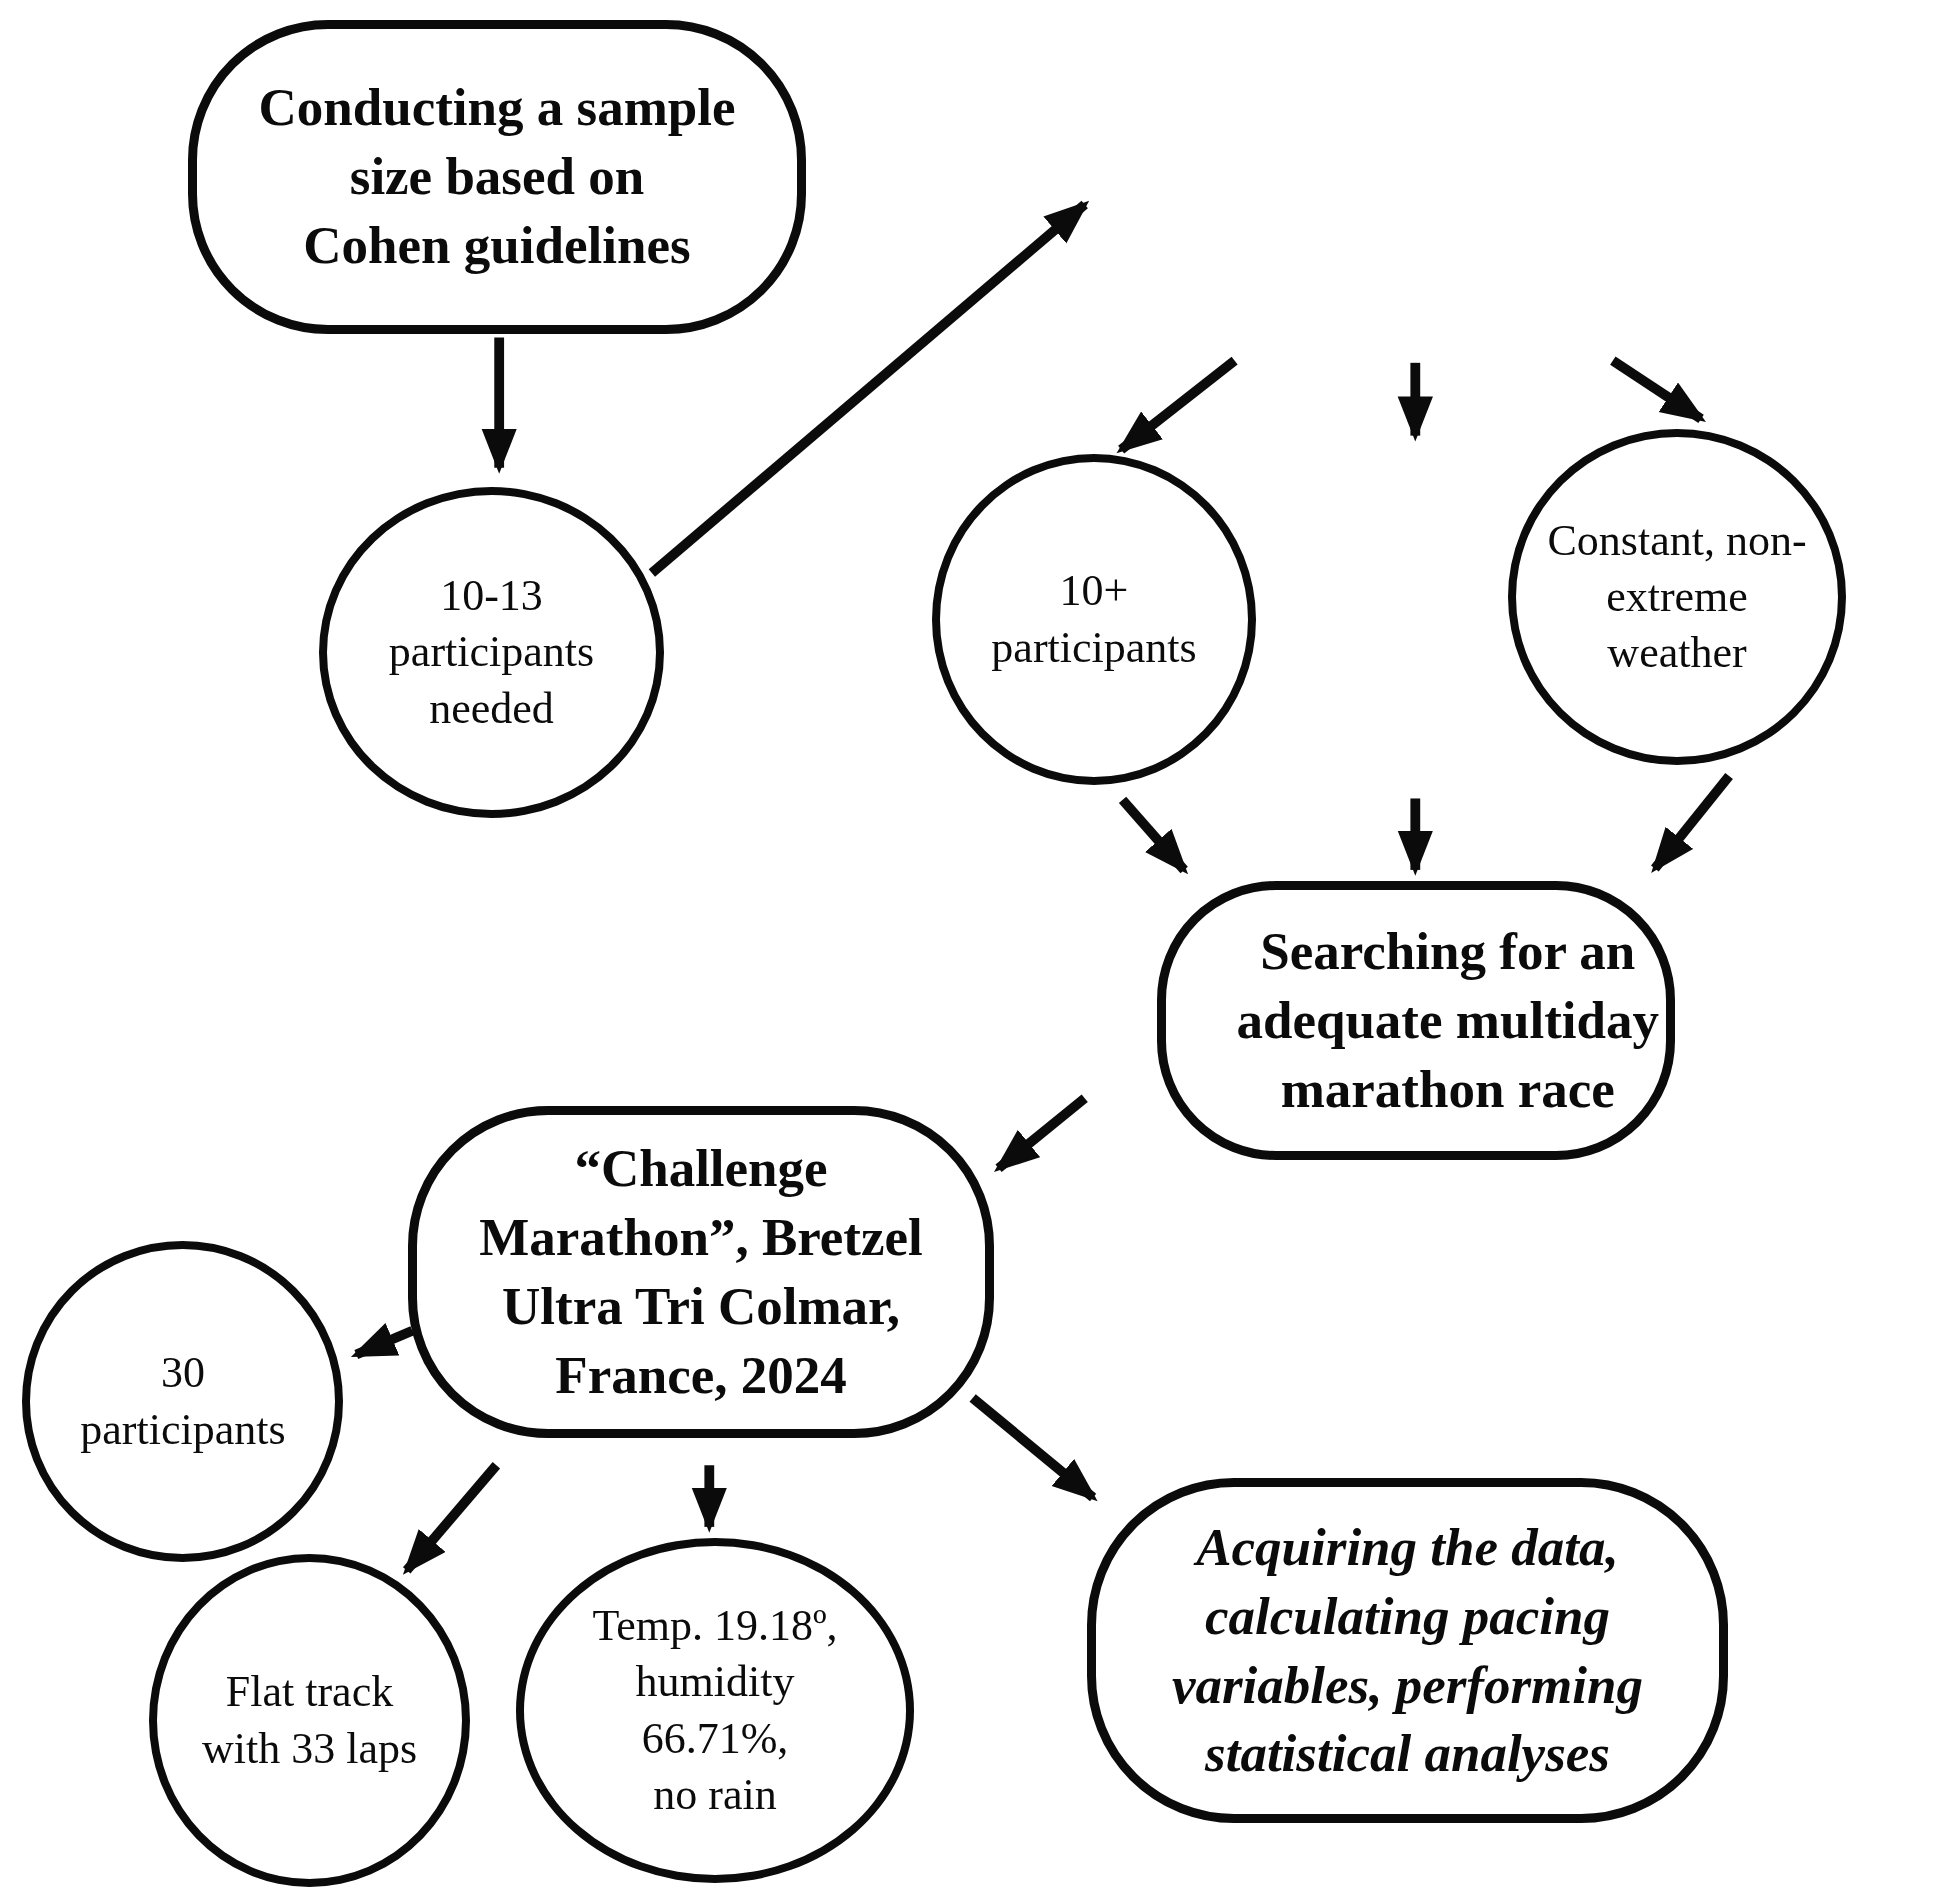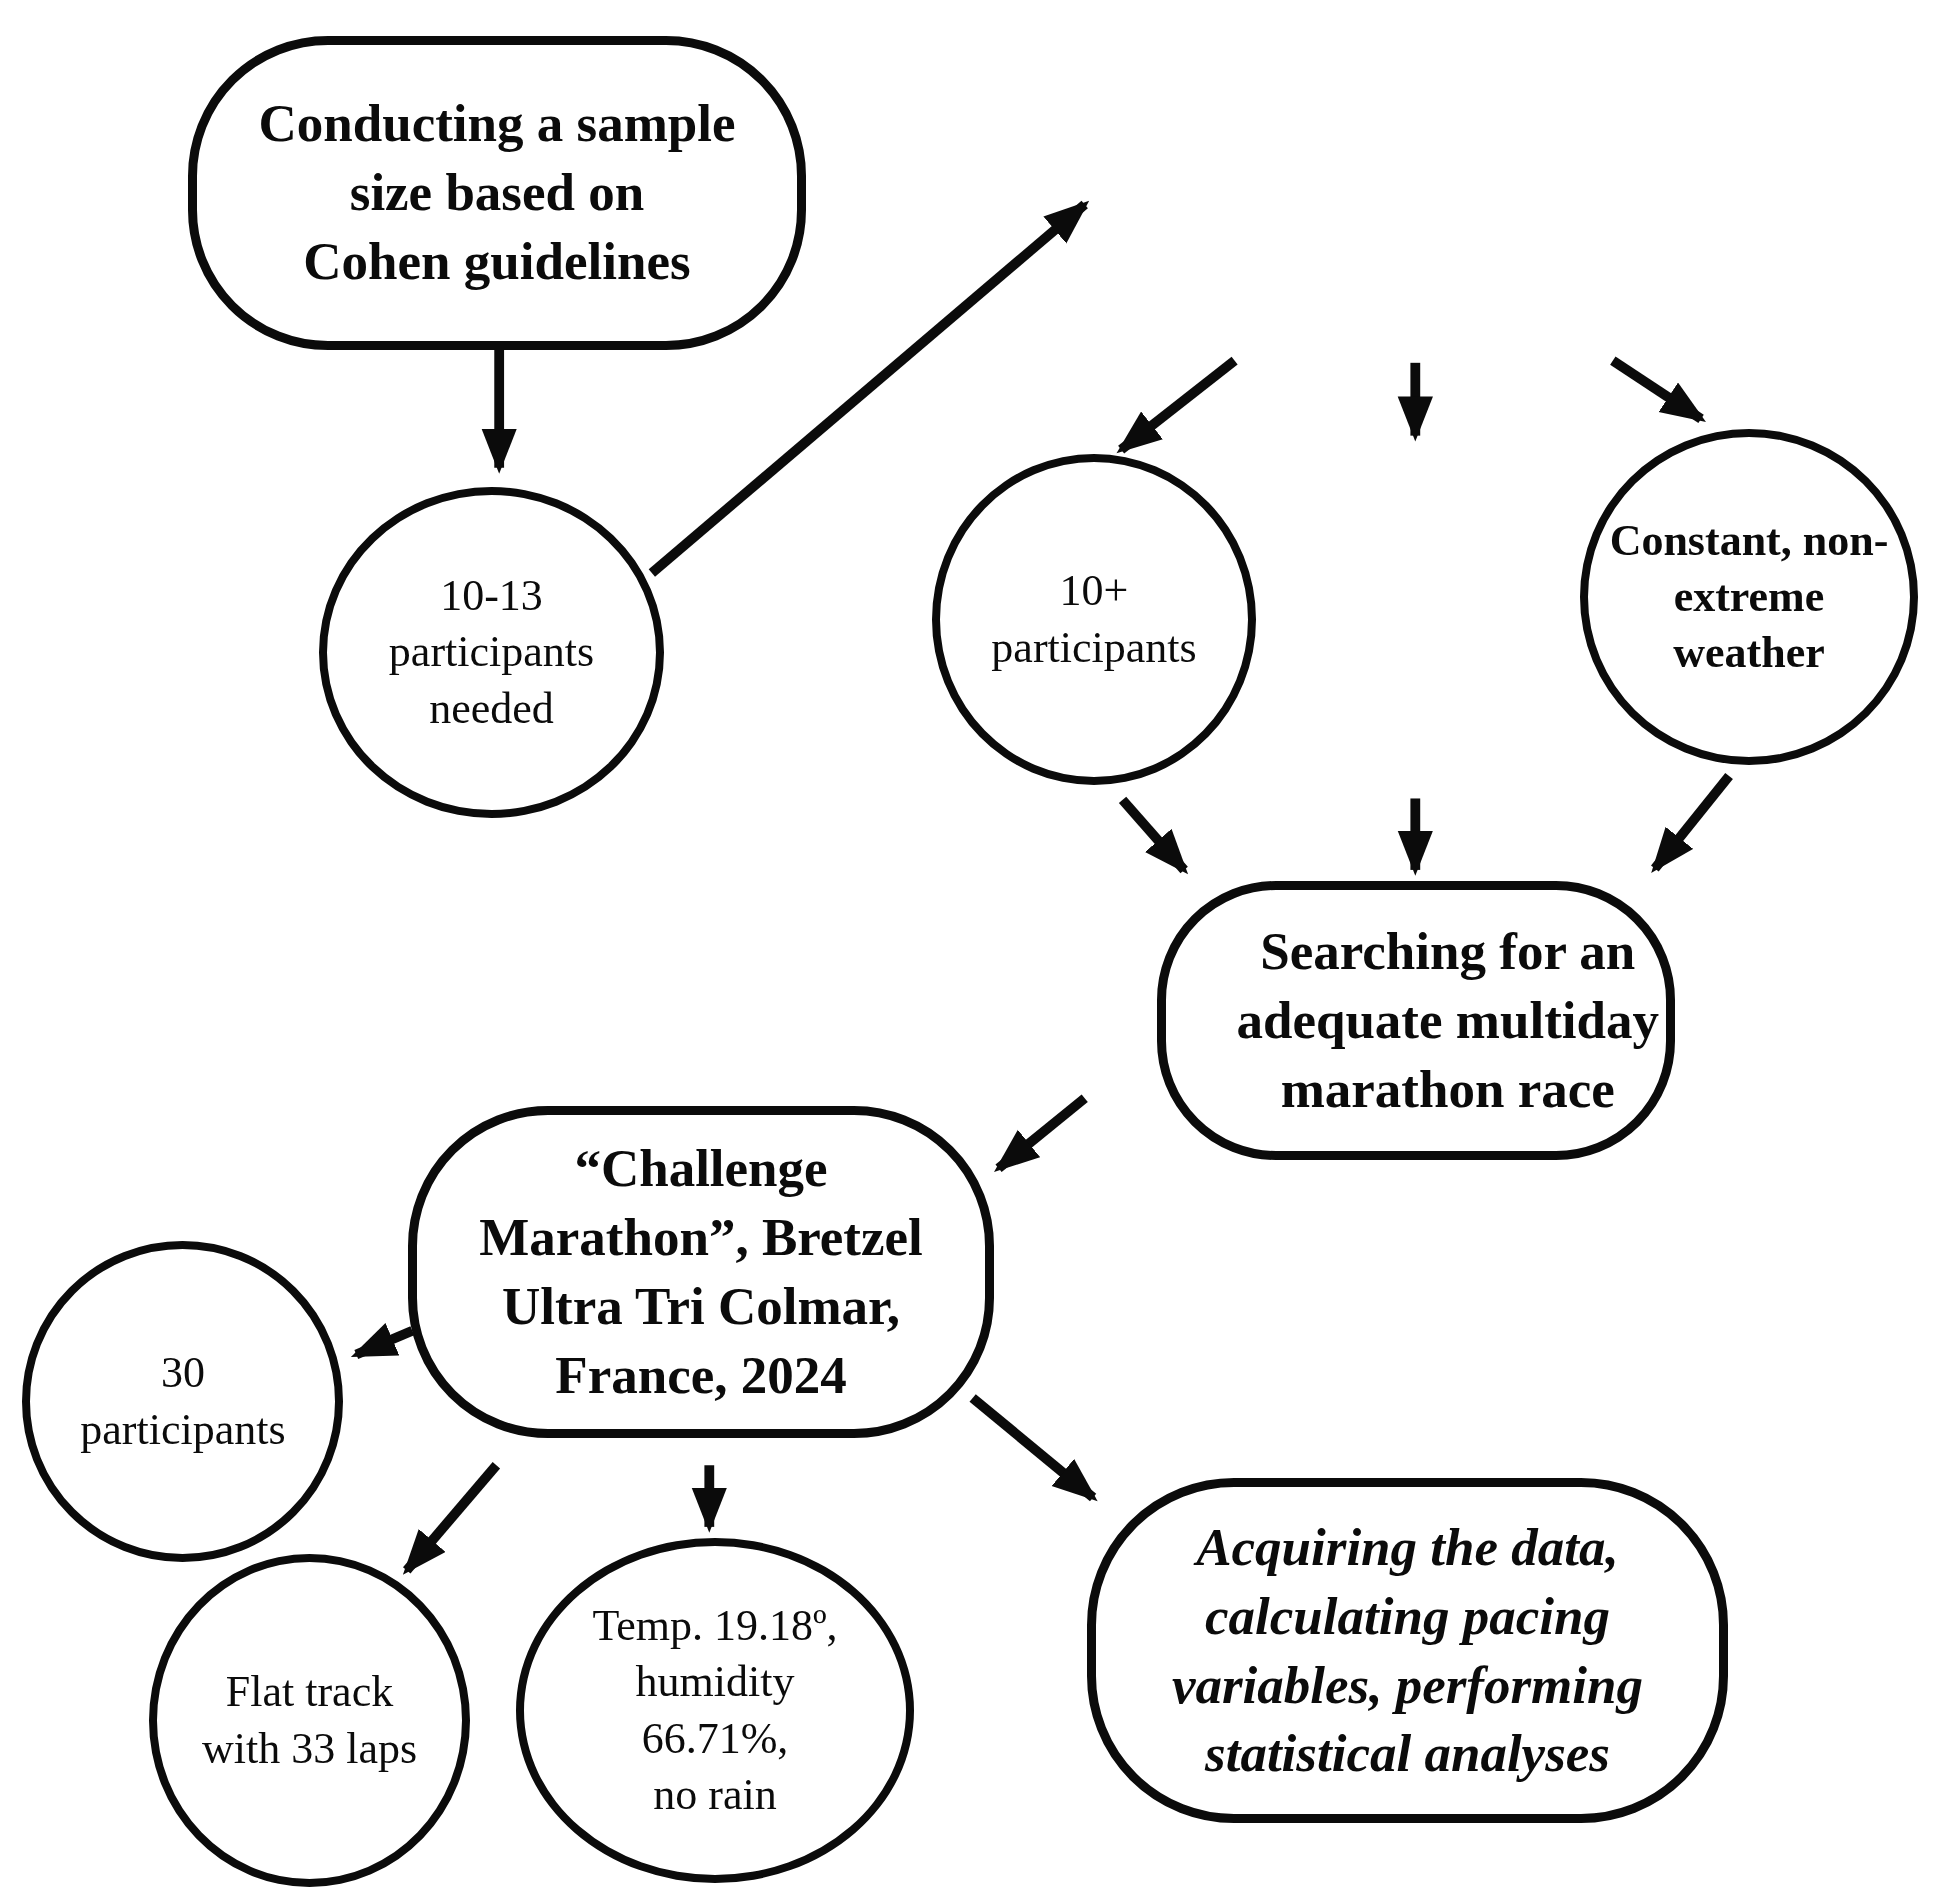--- a/index.html
+++ b/index.html
@@ -75,40 +75,40 @@
     <line class="flow" x1="1602" y1="1142" x2="1690" y2="1242" marker-end="url(#ah)"></line>
     <line class="flow" x1="2020" y1="1140" x2="2020" y2="1242" marker-end="url(#ah)"></line>
     <line class="flow" x1="2468" y1="1108" x2="2362" y2="1240" marker-end="url(#ah)"></line>
     <line class="flow" x1="1548" y1="1568" x2="1425" y2="1668" marker-end="url(#ah)"></line>
     <line class="flow" x1="588" y1="1900" x2="508" y2="1934" marker-end="url(#ah)"></line>
     <line class="flow" x1="708" y1="2092" x2="580" y2="2242" marker-end="url(#ah)"></line>
     <line class="flow" x1="1012" y1="2092" x2="1012" y2="2180" marker-end="url(#ah)"></line>
     <line class="flow" x1="1388" y1="1996" x2="1560" y2="2138" marker-end="url(#ah)"></line>
   </svg>
 
-  <div class="node rect-node" style="left:188px; top:19.6px; width:618px; height:314px; border-radius:140px;margin-top:16px;">
+  <div class="node rect-node" style="left:188px; top:19.6px; width:618px; height:314px; border-radius:140px;">
     <span class="label">Conducting a sample
 size based on
 Cohen guidelines</span>
   </div>
 
 
   <div class="node ellipse-node" style="left:319px; top:487px; width:345px; height:331px;">
     <span class="label">10-13
 participants
 needed</span>
   </div>
 
   <div class="node ellipse-node" style="left:932px; top:454px; width:324px; height:331px;">
     <span class="label">10+
 participants</span>
   </div>
 
 
-  <div class="node ellipse-node" style="left:1580px; top:429px; width:338px; height:336px;font-weight:bold;">
+  <div class="node ellipse-node" style="left:1508px; top:429px; width:338px; height:336px;">
     <span class="label">Constant, non-
 extreme
 weather</span>
   </div>
 
   <div class="node rect-node" style="left:1157px; top:881px; width:518px; height:279px; border-radius:119px;justify-content:flex-end;">
     <span class="label">Searching for an
 adequate multiday
 marathon race</span>
   </div>

